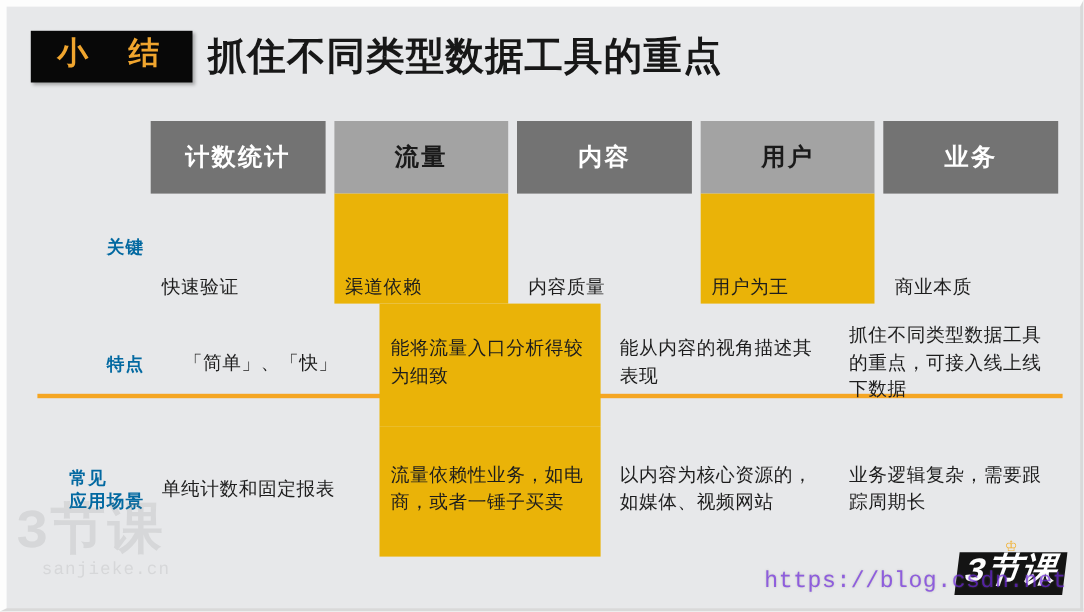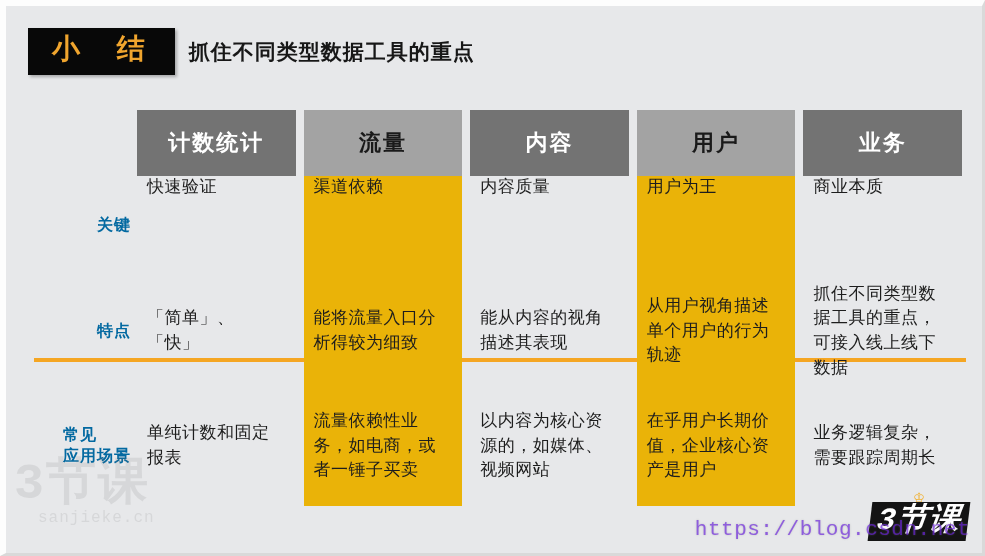--- a/index.html
+++ b/index.html
@@ -35,21 +35,21 @@
     color: #f0a52e;
     font-size: 28px;
     font-weight: bold;
     letter-spacing: 10px;
     padding: 7px 20px 9px 24px;
     line-height: 1.12;
     box-shadow: 2px 2px 3px rgba(0,0,0,.28);
     white-space: nowrap;
   }
   #header-title {
-    font-size: 21px;
+    font-size: 35px;
     font-weight: bold;
     color: #171717;
     letter-spacing: 1px;
     white-space: nowrap;
   }
 
   
   #table {
     position: absolute;
     left: 28px;
@@ -106,21 +106,21 @@
   }
   .cell-text {
     font-size: 17px;
     color: #1d1d1d;
     line-height: 1.45;
     letter-spacing: .5px;
   }
 
   
   #row-key { height: 100px; }
-  #row-key .t-col { display: flex; align-items: flex-start; }
+  #row-key .t-col { display: flex; align-items: flex-end; }
   #row-key .t-col:first-child .cell-text { }
 
   
   #row-feature { height: 112px; }
   #row-feature .t-col { display: flex; align-items: center; }
   #row-feature .first-cell { justify-content: center; }
 
   
   #row-usecase { height: 118px; }
   #row-usecase .t-col { display: flex; align-items: center; }
@@ -257,44 +257,38 @@
       </div>
       <div class="t-col col-plain first-cell">
         <span class="cell-text">「简单」、「快」</span>
       </div>
       <div class="t-col col-hl">
         <span class="cell-text">能将流量入口分析得较为细致</span>
       </div>
       <div class="t-col col-plain">
         <span class="cell-text">能从内容的视角描述其表现</span>
       </div>
-      <div class="t-col col-hl">
-        <span class="cell-text">从用户视角描述单个用户的行为轨迹</span>
-      </div>
       <div class="t-col col-plain">
         <span class="cell-text">抓住不同类型数据工具的重点，可接入线上线下数据</span>
       </div>
 
     </div>
 
     <div class="t-row body-row" id="row-usecase">
       <div class="t-col-label">
         <div class="row-label" id="usecase-label">常见<br>应用场景</div>
       </div>
       <div class="t-col col-plain">
         <span class="cell-text">单纯计数和固定报表</span>
       </div>
       <div class="t-col col-hl">
         <span class="cell-text">流量依赖性业务，如电商，或者一锤子买卖</span>
       </div>
       <div class="t-col col-plain">
         <span class="cell-text">以内容为核心资源的，如媒体、视频网站</span>
-      </div>
-      <div class="t-col col-hl">
-        <span class="cell-text">在乎用户长期价值，企业核心资产是用户</span>
       </div>
       <div class="t-col col-plain">
         <span class="cell-text">业务逻辑复杂，需要跟踪周期长</span>
       </div>
     </div>
 
   </div>
 
   <div id="wm-left">
     <div class="wm-mark">3节课</div>

